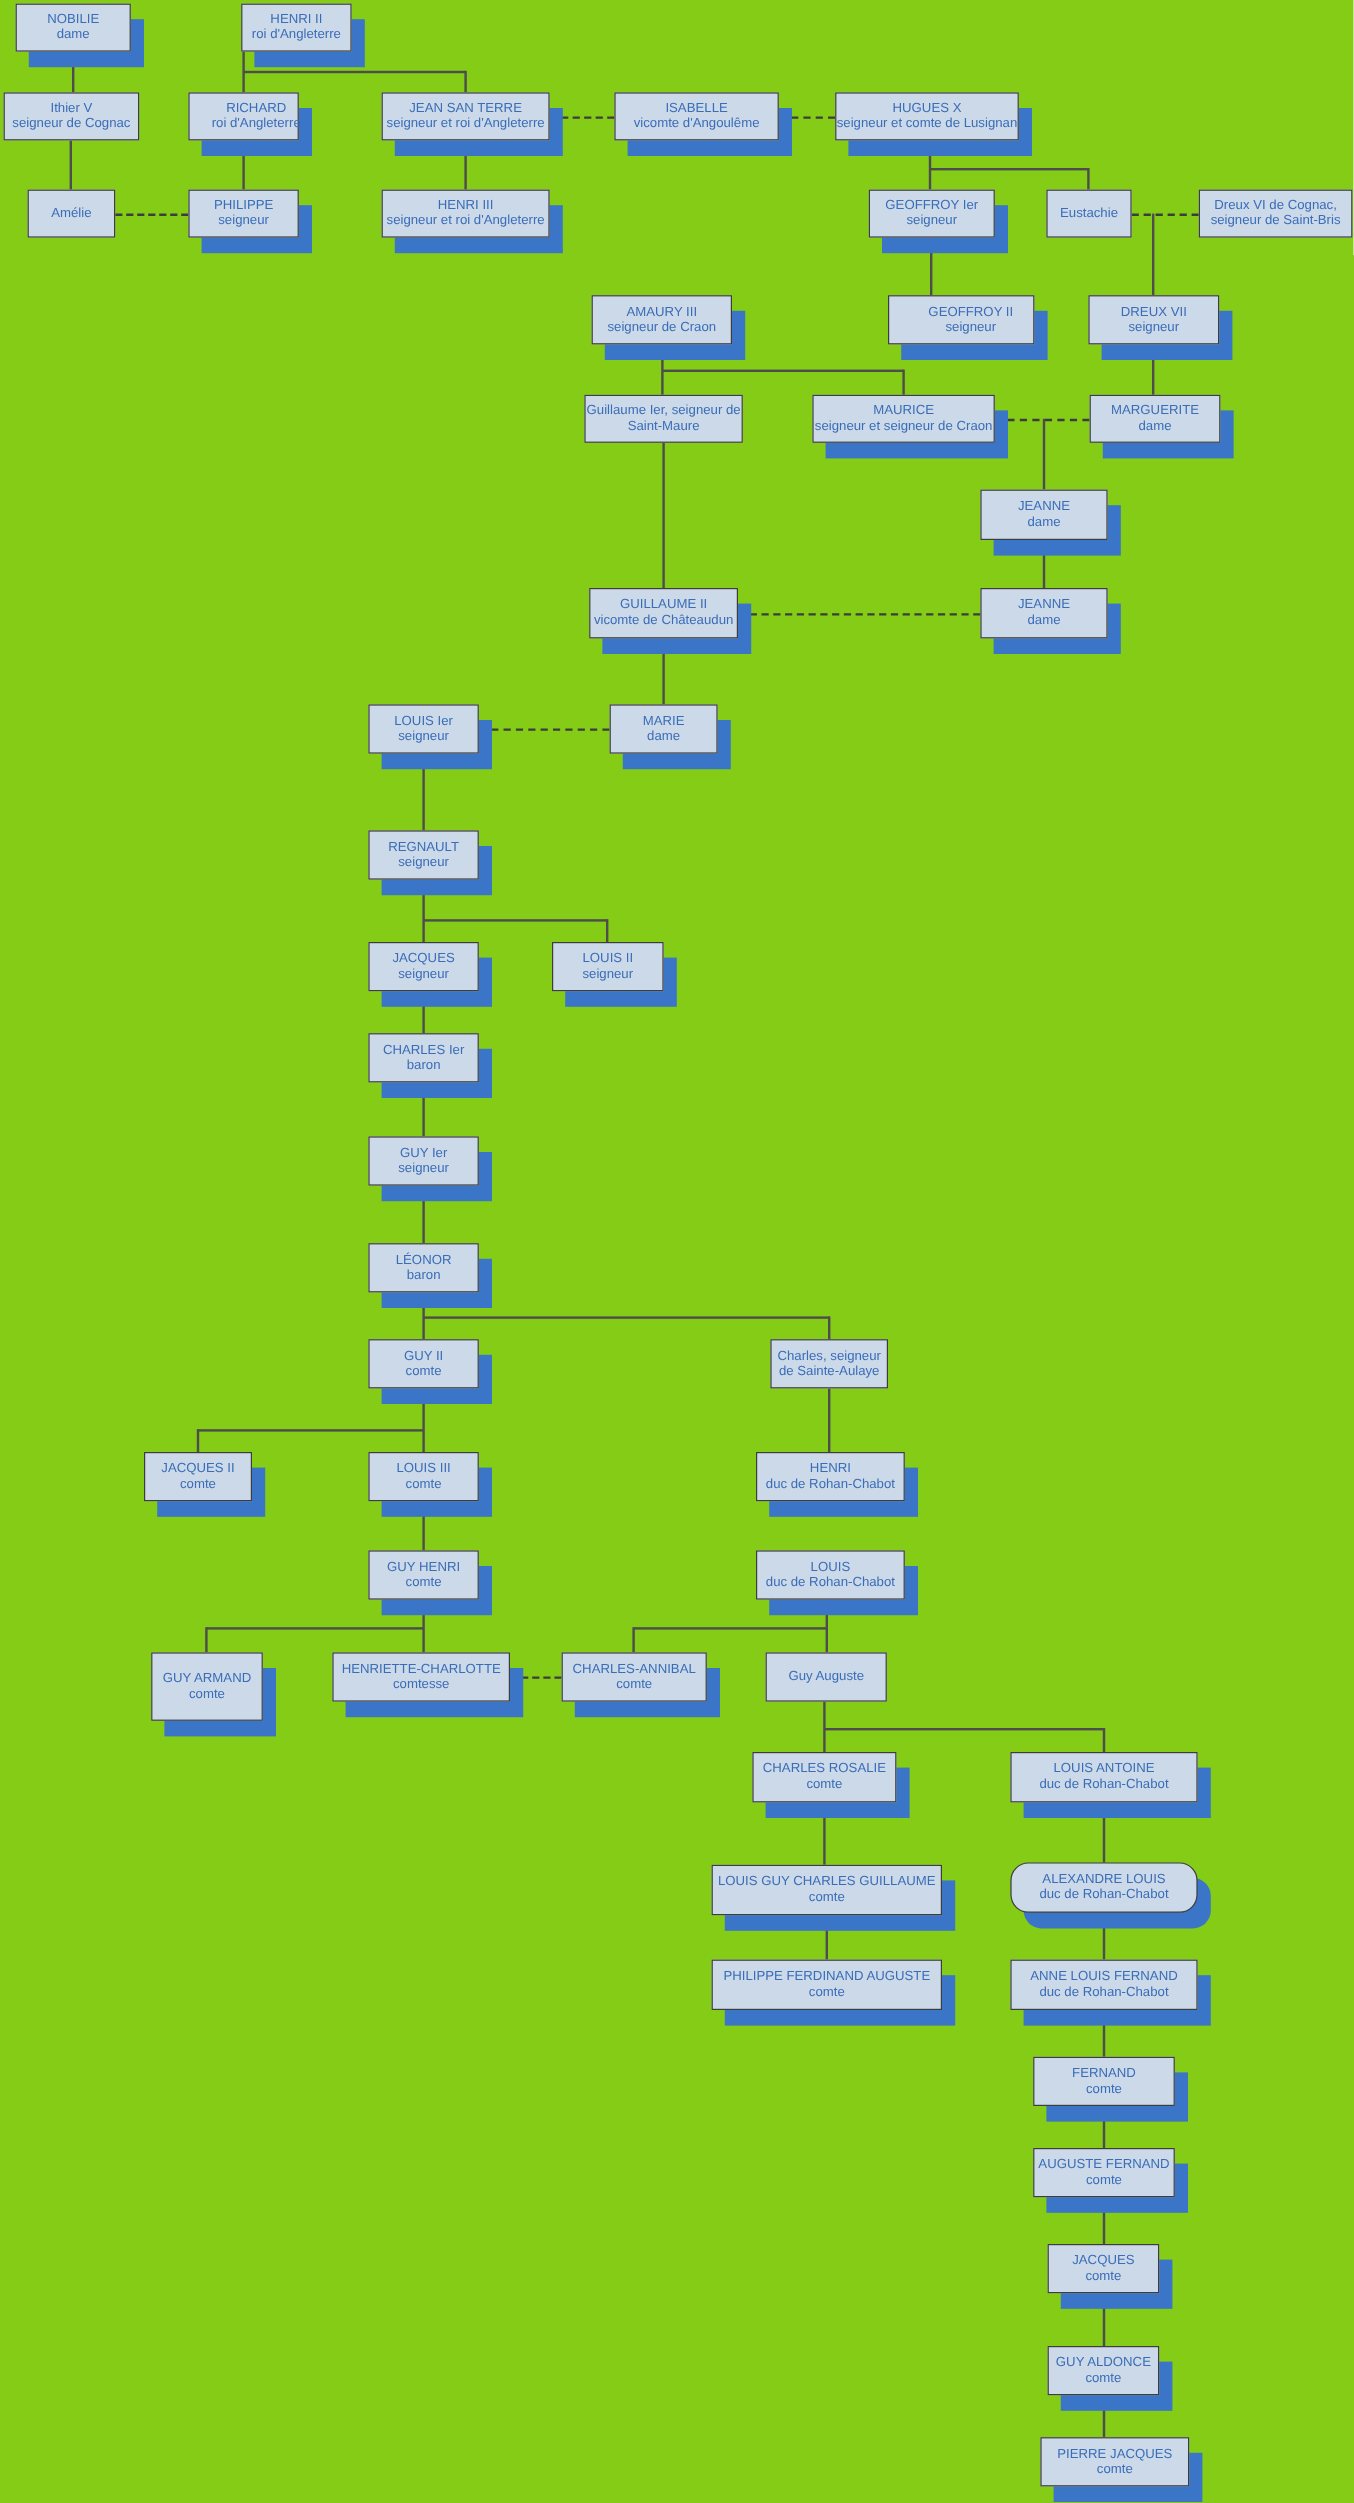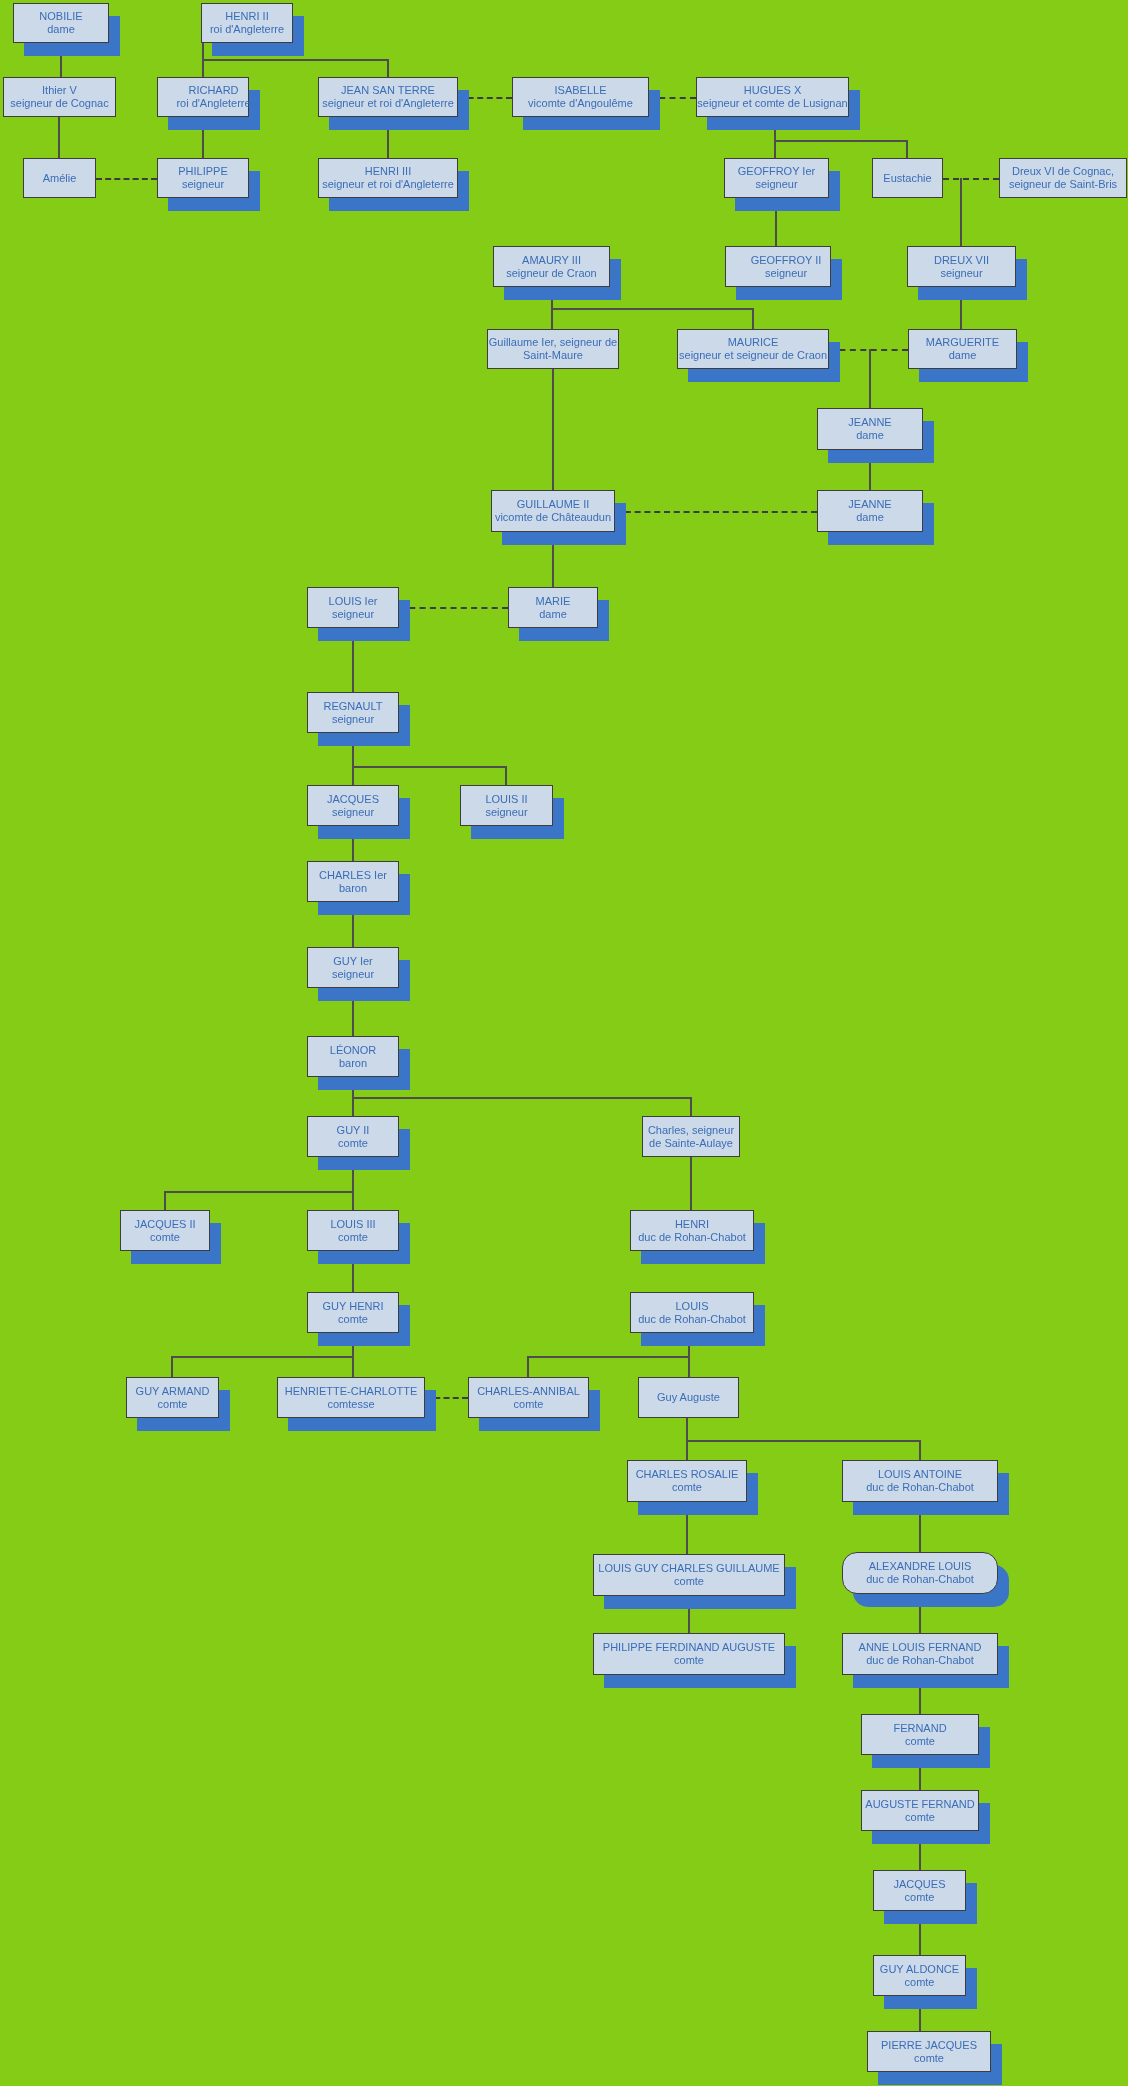--- a/index.html
+++ b/index.html
@@ -148,21 +148,21 @@
       <span>Eustachie</span>
     </div>
     <div class="node" style="left: 999px; top: 158px; width: 128px; height: 40px;">
       <span>Dreux VI de Cognac,</span>
       <span>seigneur de Saint-Bris</span>
     </div>
     <div class="node shadowed" style="left: 493px; top: 246px; width: 117px; height: 41px;">
       <span>AMAURY III</span>
       <span>seigneur de Craon</span>
     </div>
-    <div class="node shadowed" style="left: 725px; top: 246px; width: 106px; height: 41px; padding-left: 18px;">
+    <div class="node shadowed" style="left: 740px; top: 246px; width: 122px; height: 41px; padding-left: 18px;">
       <span>GEOFFROY II</span>
       <span>seigneur</span>
     </div>
     <div class="node shadowed" style="left: 907px; top: 246px; width: 109px; height: 41px;">
       <span>DREUX VII</span>
       <span>seigneur</span>
     </div>
     <div class="node" style="left: 487px; top: 329px; width: 132px; height: 40px;">
       <span>Guillaume Ier, seigneur de</span>
       <span>Saint-Maure</span>
@@ -240,21 +240,21 @@
       <span>duc de Rohan-Chabot</span>
     </div>
     <div class="node shadowed" style="left: 307px; top: 1292px; width: 92px; height: 41px;">
       <span>GUY HENRI</span>
       <span>comte</span>
     </div>
     <div class="node shadowed" style="left: 630px; top: 1292px; width: 124px; height: 41px;">
       <span>LOUIS</span>
       <span>duc de Rohan-Chabot</span>
     </div>
-    <div class="node shadowed" style="left: 126px; top: 1377px; width: 93px; height: 41px;">
+    <div class="node shadowed" style="left: 126px; top: 1377px; width: 93px; height: 57px;">
       <span>GUY ARMAND</span>
       <span>comte</span>
     </div>
     <div class="node shadowed" style="left: 277px; top: 1377px; width: 148px; height: 41px;">
       <span>HENRIETTE-CHARLOTTE</span>
       <span>comtesse</span>
     </div>
     <div class="node shadowed" style="left: 468px; top: 1377px; width: 121px; height: 41px;">
       <span>CHARLES-ANNIBAL</span>
       <span>comte</span>

